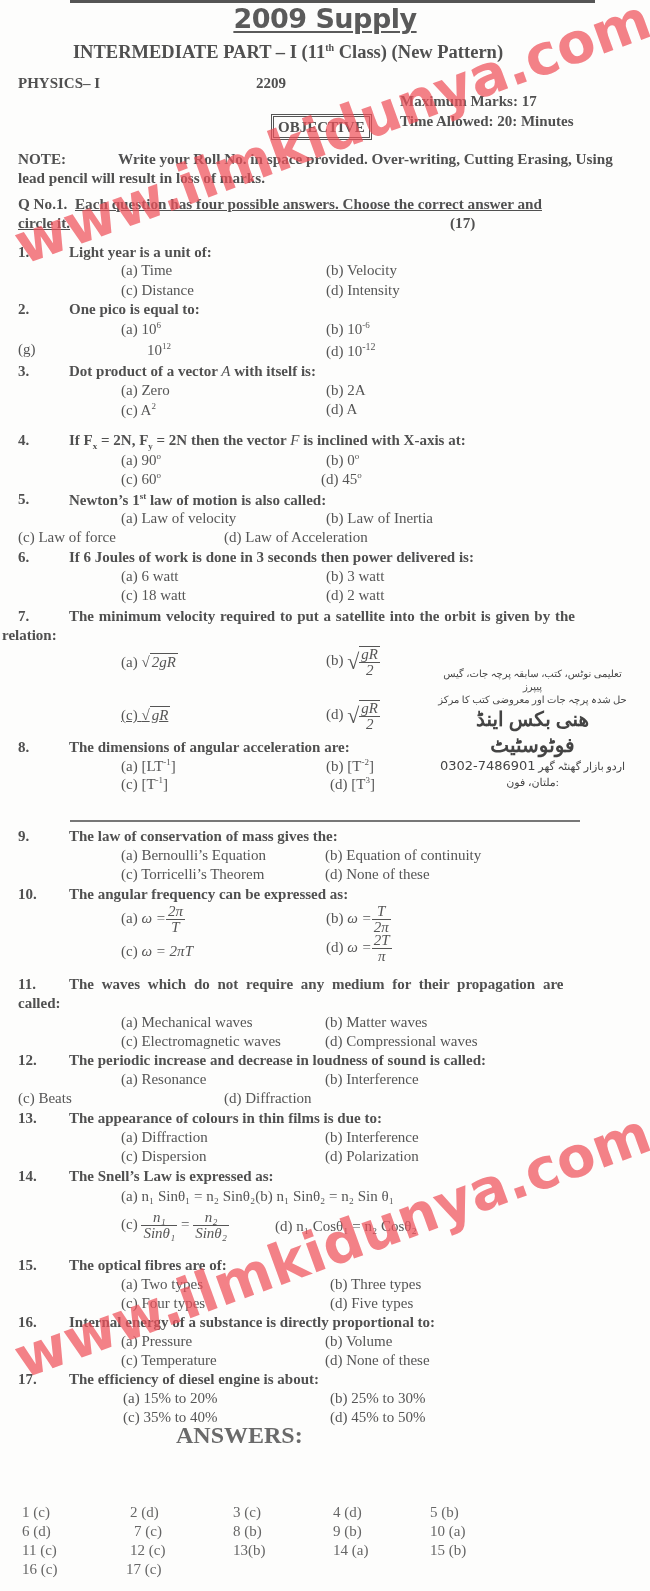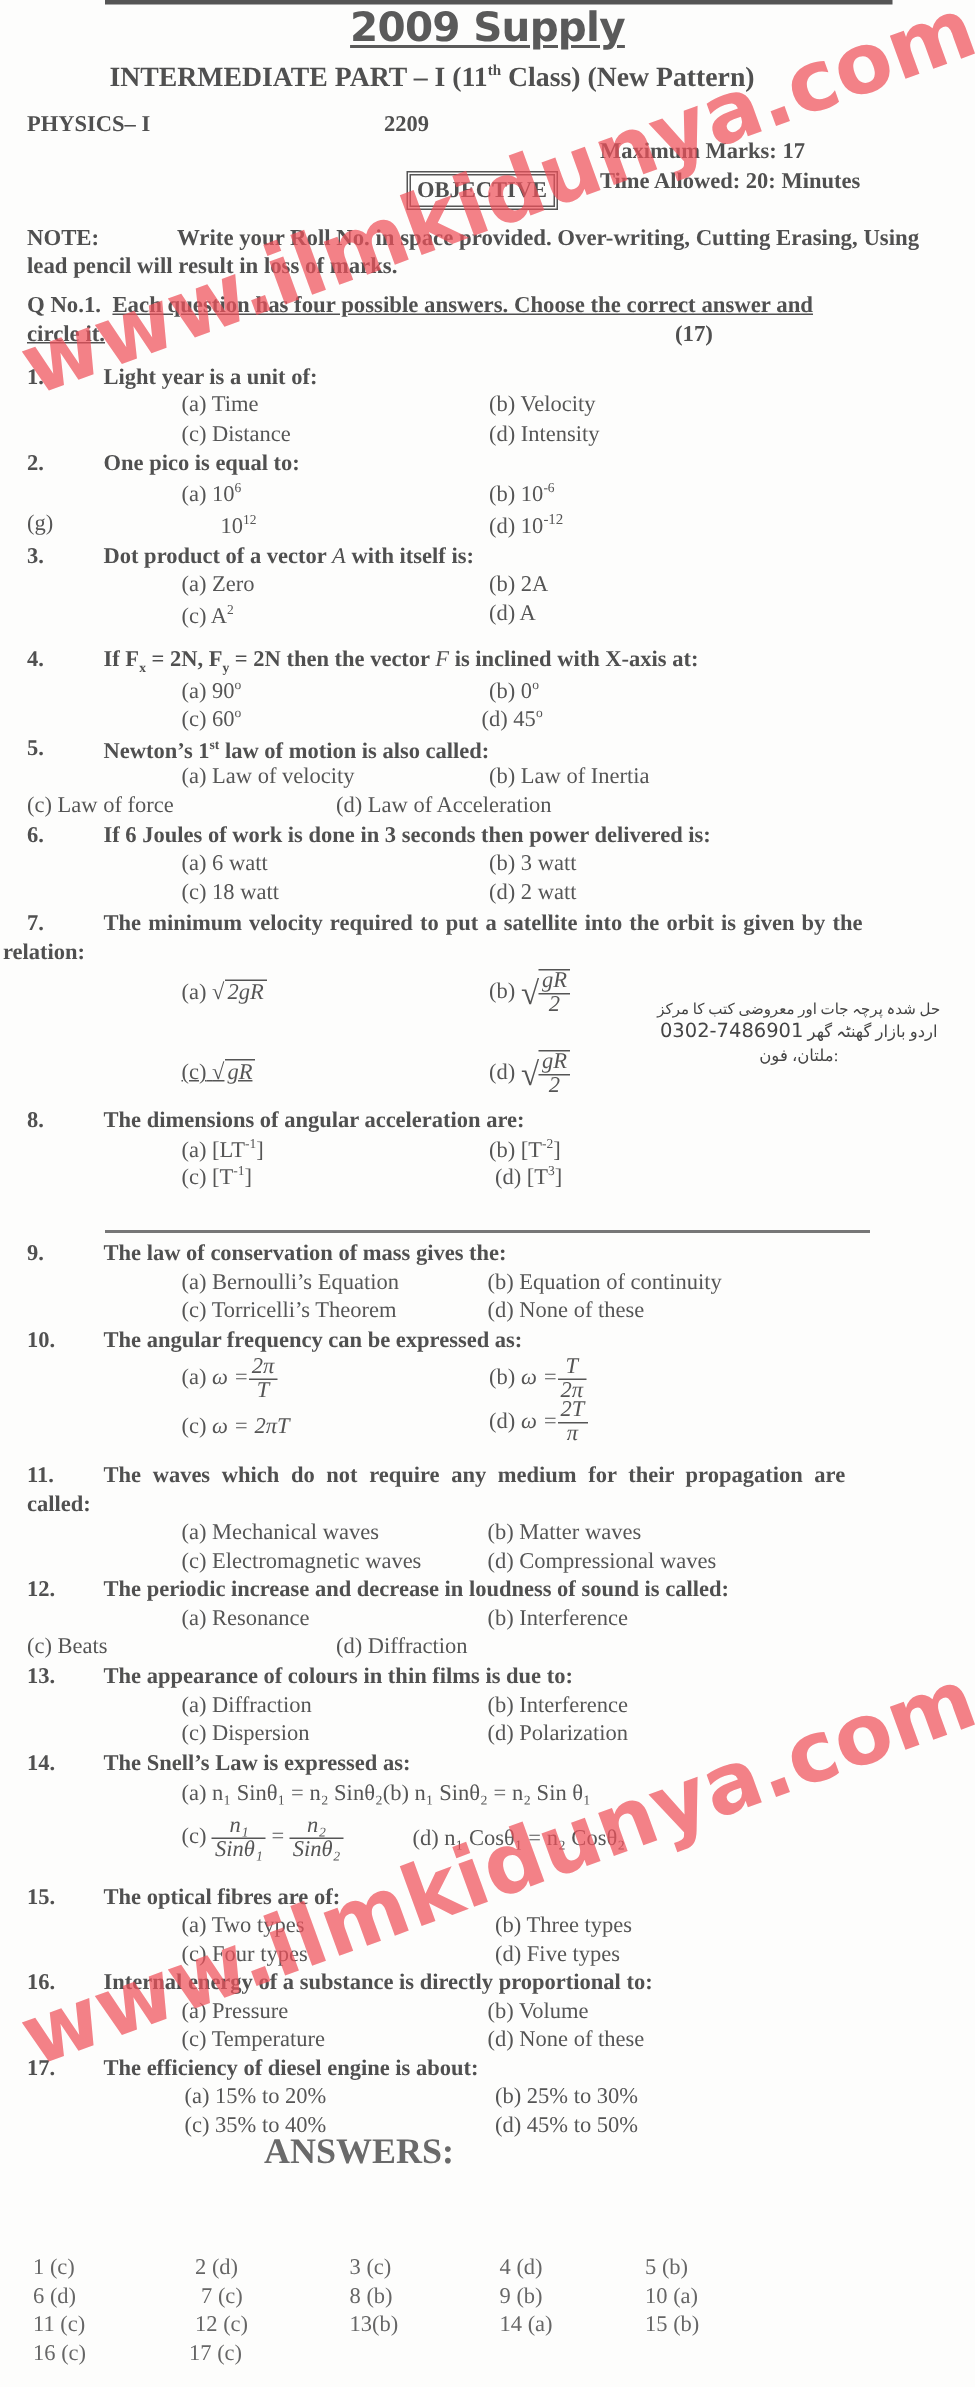--- a/index.html
+++ b/index.html
@@ -123,21 +123,23 @@
   <span class="qnum" style="top:608px;">7.</span>
   <span class="qtext" style="top:608px; word-spacing:1px;">The minimum velocity required to put a satellite into the orbit is given by the</span>
   <span class="qtext" style="left:2px; top:627px;">relation:</span>
   <span class="opt" style="left:121px; top:654px;"><span>(a)</span> <span class="sqrt">√<span class="rad">2gR</span></span></span>
   <span class="opt" style="left:326px; top:646px;"><span>(b)</span> <span style="font-size:22px;vertical-align:middle;">√</span><span class="frac" style="border-top:1px solid #555"><span class="n">gR</span><span class="d">2</span></span></span>
   <span class="opt" style="left:121px; top:707px;text-decoration:underline;"><span>(c)</span> <span class="sqrt">√<span class="rad">gR</span></span></span>
   <span class="opt" style="left:326px; top:700px;"><span>(d)</span> <span style="font-size:22px;vertical-align:middle;">√</span><span class="frac" style="border-top:1px solid #555"><span class="n">gR</span><span class="d">2</span></span></span>
 </div>
 
 <div class="ad">
+  <div class="l1">تعلیمی نوٹس، کتب، سابقہ پرچہ جات، گیس پیپرز</div>
   <div class="l2">حل شدہ پرچہ جات اور معروضی کتب کا مرکز</div>
+  <div class="l3">ھنی بکس اینڈ فوٹوسٹیٹ</div>
   <div class="l4"><span class="phone">0302-7486901</span> <span>اردو بازار گھنٹہ گھر ملتان، فون:</span></div>
 </div>
 
 <div>
   <span class="qnum" style="top:739px;">8.</span>
   <span class="qtext" style="top:739px;">The dimensions of angular acceleration are:</span>
   <span class="opt" style="left:121px; top:757px;"><span>(a) [LT</span><sup style="font-size:9px">-1</sup><span>]</span></span>
   <span class="opt" style="left:326px; top:757px;"><span>(b) [T</span><sup style="font-size:9px">-2</sup><span>]</span></span>
   <span class="opt" style="left:121px; top:775px;"><span>(c) [T</span><sup style="font-size:9px">-1</sup><span>]</span></span>
   <span class="opt" style="left:330px; top:775px;"><span>(d) [T</span><sup style="font-size:9px">3</sup><span>]</span></span>

